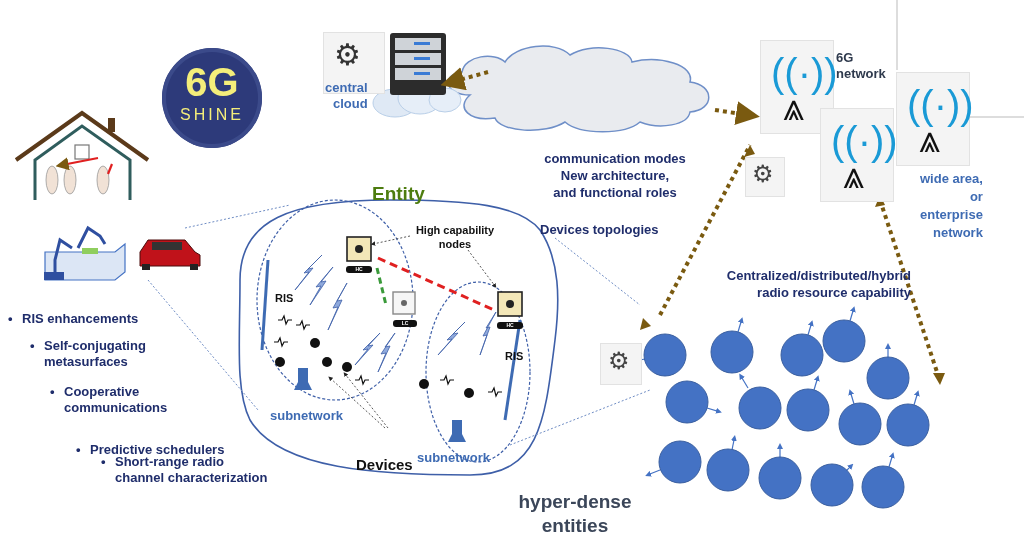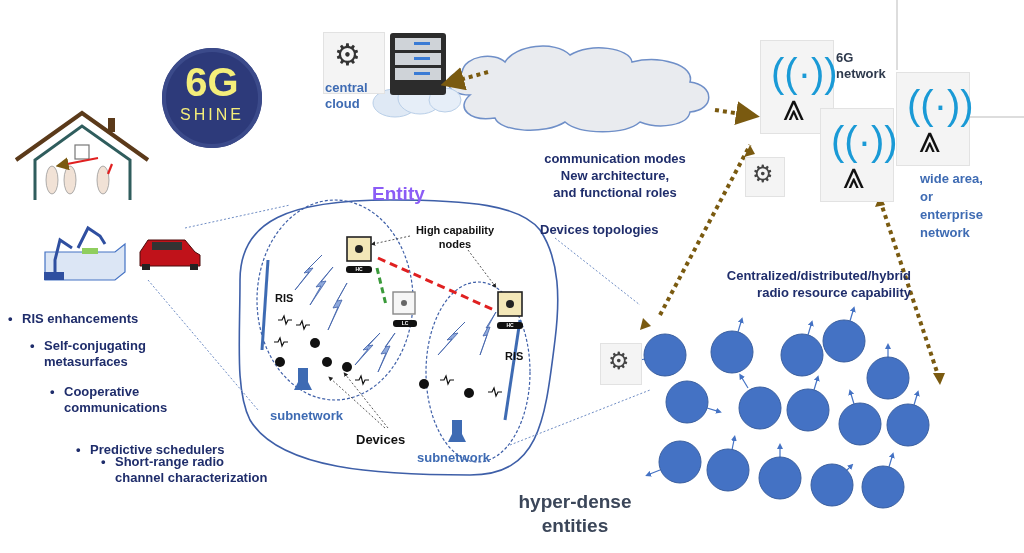--- a/index.html
+++ b/index.html
@@ -1,19 +1,19 @@
 <!DOCTYPE html>
 <html><head>
 <meta charset="utf-8">
 <style>
   html, body { margin:0; padding:0; background:#ffffff; }
   body { width:1024px; height:553px; position:relative; overflow:hidden; font-family:"Liberation Sans", sans-serif; }
   .abs { position:absolute; }
   .txt-navy { color:#1f2d6b; font-weight:bold; }
-  .txt-blue { color:#3e6bb3; font-weight:bold; }
+  .txt-blue { color:#3e6bb3; font-weight:bold;text-align:right; }
   .txt-gray { color:#2f3a4d; font-weight:bold; }
   .txt-black { color:#111; font-weight:bold; }
   .bullet { position:absolute; font-size:13px; line-height:16px; color:#1f2d6b; font-weight:bold; }
   .bullet .dot { display:inline-block; width:14px; }
   .iconbox { position:absolute; background:#f4f4f4; border:1px solid #e2e2e2; }
 </style>
 </head>
 <body>
 
 <svg class="abs" style="left:0;top:0" width="1024" height="553">
@@ -236,33 +236,33 @@
   <span style="position:absolute;left:7px;top:3px;font-size:24px;color:#444;">⚙</span>
 </div>
 
 <div class="abs txt-navy" style="left:520px;top:150px;width:190px;text-align:center;font-size:13px;line-height:17px;">
   <div>communication modes</div>
   <div>New architecture,</div>
   <div>and functional roles</div>
 </div>
 <div class="abs txt-navy" style="left:540px;top:222px;font-size:13px;">Devices topologies</div>
 
-<div class="abs txt-blue" style="left:372px;top:183px;font-size:19px;color:#8b5cf6;">Entity</div>
+<div class="abs txt-blue" style="left:372px;top:183px;font-size:19px;color:#4d7c0f;">Entity</div>
 <div class="abs txt-black" style="left:405px;top:223px;width:100px;text-align:center;font-size:11px;line-height:14px;">
   <div>High capability</div>
   <div>nodes</div>
 </div>
 <div class="abs" style="left:350px;top:266px;width:18px;text-align:center;font-size:5px;color:#fff;font-weight:bold;">HC</div>
 <div class="abs" style="left:501px;top:322px;width:18px;text-align:center;font-size:5px;color:#fff;font-weight:bold;">HC</div>
 <div class="abs" style="left:396px;top:320px;width:18px;text-align:center;font-size:5px;color:#fff;font-weight:bold;">LC</div>
 <div class="abs txt-black" style="left:275px;top:292px;font-size:11px;">RIS</div>
 <div class="abs txt-black" style="left:505px;top:350px;font-size:11px;">RIS</div>
 <div class="abs txt-blue" style="left:270px;top:408px;font-size:13px;">subnetwork</div>
 <div class="abs txt-blue" style="left:417px;top:450px;font-size:13px;">subnetwork</div>
-<div class="abs txt-black" style="left:356px;top:432px;font-size:13px;">Devices</div>
+<div class="abs txt-black" style="left:356px;top:456px;font-size:15px;">Devices</div>
 
 <div class="abs txt-navy" style="left:686px;top:267px;width:225px;text-align:right;font-size:13px;line-height:17px;">
   <div>Centralized/distributed/hybrid</div>
   <div>radio resource capability</div>
 </div>
 
 <div class="abs txt-gray" style="left:510px;top:490px;width:130px;text-align:center;font-size:19px;line-height:24px;color:#3b4659;">
   <div>hyper-dense</div>
   <div>entities</div>
 </div>

